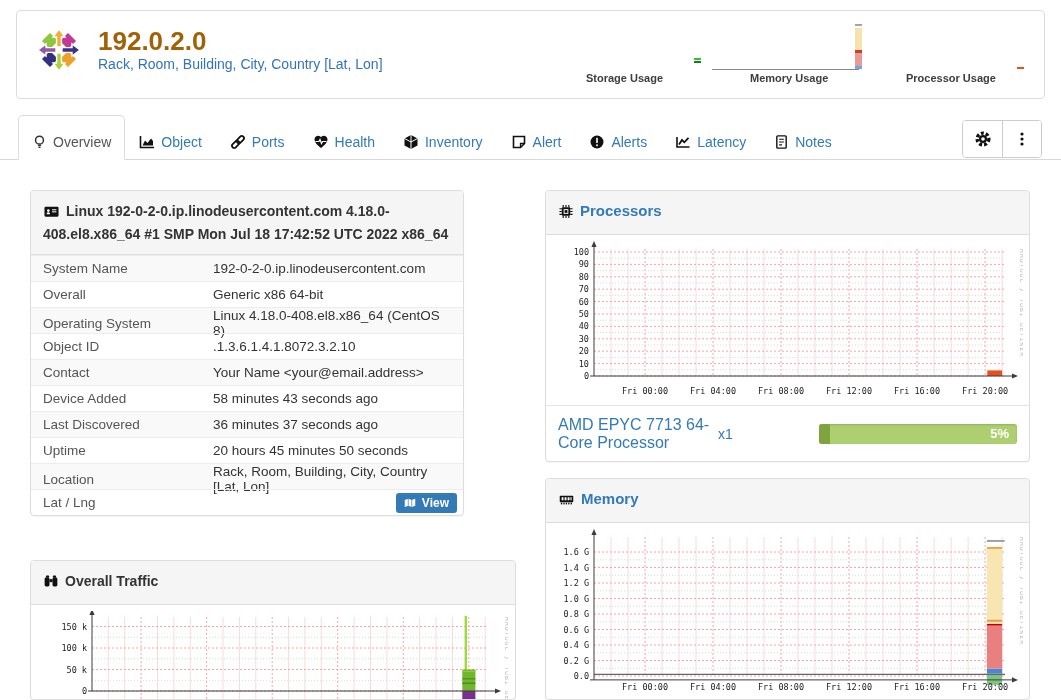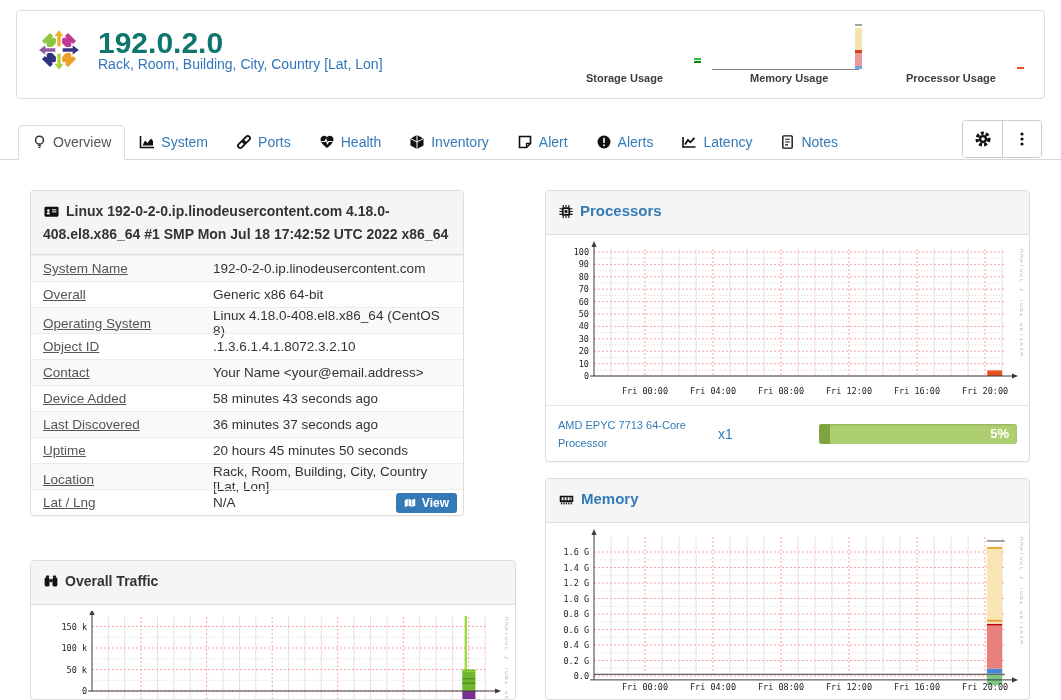--- a/index.html
+++ b/index.html
@@ -3,31 +3,31 @@
 <meta charset="utf-8">
 <style>
   * { margin:0; padding:0; box-sizing:border-box; }
   body { font-family:"Liberation Sans",sans-serif; background:#fff; }
   .page { position:relative; width:1061px; height:700px; overflow:hidden; background:#fff; }
 
   
   .hcard { position:absolute; left:16px; top:10px; width:1029px; height:89px;
            background:#fff; border:1px solid #ddd; border-radius:4px; }
   .logo { position:absolute; left:20px; top:17px; }
-  .dev-title { position:absolute; left:81px; top:15px; font-size:30px; font-weight:bold; color:#0f766e; }
+  .dev-title { position:absolute; left:81px; top:15px; font-size:26px; font-weight:bold; color:#a16207; }
   .dev-sub { position:absolute; left:81px; top:45px; font-size:14px; color:#3174b9; }
   .mini-label { position:absolute; top:61px; font-size:11px; font-weight:bold; color:#3d3d3d; }
   .mini-bar { position:absolute; width:7px; display:flex; flex-direction:column; cursor:pointer; }
   .mini-bar div { width:7px; }
   .mini-line { position:absolute; left:695px; top:58px; width:147px; height:1px; background:#888; }
 
   
   .tabbar { position:absolute; left:0; top:120px; width:1061px; height:40px;
             display:flex; align-items:flex-end; padding-left:18px; border-bottom:1px solid #d8d8d8; }
-  .tab { display:flex; align-items:center; gap:6px; padding:8px 13px 9px; font-size:14px;
+  .tab { display:flex; align-items:center; gap:6px; padding:18px 13px 9px; font-size:14px;
          color:#337ab7; cursor:pointer; border:1px solid transparent; margin-bottom:-1px; white-space:nowrap; }
   .tab .ticon { flex:0 0 auto; color:#111; }
   .tab.active { background:#fff; border:1px solid #ddd; border-bottom-color:#fff;
                 border-radius:5px 5px 0 0; color:#555; }
   .btn-group { position:absolute; left:962px; top:0px; height:38px; display:flex;
                border:1px solid #ccc; border-radius:4px; background:#fff; overflow:hidden; }
   .btn-group button { width:39px; height:36px; background:#fff; border:none; cursor:pointer;
                       display:flex; align-items:center; justify-content:center; }
   .btn-group button + button { border-left:1px solid #ccc; }
 
@@ -37,36 +37,36 @@
   .phead { background:#f5f5f5; border-bottom:1px solid #ddd; border-radius:4px 4px 0 0;
            padding:10px 12px; font-weight:bold; font-size:14px; color:#333; line-height:20px; }
   .phead.blue .ptitle { color:#337ab7; font-size:15px; }
   .hicon { display:inline-block; vertical-align:-3px; margin-right:6px; }
   .pbody { padding:6px 7px; }
 
   #system-panel { left:30px; top:190px; width:434px; }
   .irow { display:grid; grid-template-columns:170px 1fr; height:26px; align-items:center;
           padding:0 12px; font-size:13.5px; border-top:1px solid #ececec; position:relative; }
   .irow:nth-child(odd) { background:#f9f9f9; }
-  .irow .lbl { color:#555;text-decoration:underline; }
+  .irow .lbl { color:#555; }
   .irow .val { color:#333; }
   .view-btn { position:absolute; right:6px; top:3px; height:20px; padding:0 8px;
               background:#337ab7; color:#fff; border:none; border-radius:3px; font-size:12px;
               font-weight:bold; cursor:pointer; display:flex; align-items:center; gap:6px; }
 
   #traffic-panel { left:30px; top:560px; width:486px; height:140px; overflow:hidden; }
   #proc-panel { left:545px; top:190px; width:485px; }
   #mem-panel { left:545px; top:478px; width:485px; height:222px; overflow:hidden; }
 
   .rrd { display:block; cursor:pointer; }
   .gtick { font-family:"DejaVu Sans Mono",monospace; font-size:8.5px; fill:#222; }
   .gwm { font-family:"DejaVu Sans Mono",monospace; font-size:6.5px; fill:#b8b8b8; letter-spacing:1px; }
 
   .cpu-row { display:flex; align-items:center; border-top:1px solid #e5e5e5; padding:8px 12px; height:56px; }
-  .cpu-name { width:152px; font-size:11px; color:#337ab7; line-height:18px; cursor:pointer; }
+  .cpu-name { width:152px; font-size:16px; color:#337ab7; line-height:18px; cursor:pointer; }
   .cpu-count { font-size:14px; color:#337ab7; margin-left:8px; }
   .cpu-bar { margin-left:auto; width:198px; height:20px; background:#aecf6f; border-radius:3px;
              position:relative; overflow:hidden; box-shadow:inset 0 1px 2px rgba(0,0,0,.15); }
   .cpu-bar-fill { position:absolute; left:0; top:0; width:11px; height:20px; background:#7fa33f; }
   .cpu-pct { position:absolute; right:8px; top:2px; color:#fff; font-weight:bold; font-size:13px; }
 </style>
 </head>
 <body>
 
 <div class="page">
@@ -116,21 +116,21 @@
           <circle cx="8" cy="6" r="4.2" fill="none" stroke="#333" stroke-width="1.6"></circle>
           <path d="M6.4 11.6 h3.2 M6.9 13.6 h2.2" stroke="#333" stroke-width="1.5"></path>
         </svg>
       <span>Overview</span>
     </div>
     <div class="tab">
       <svg class="ticon" width="16" height="16" viewBox="0 0 16 16">
           <path d="M1.5 2 v11.5 H15" stroke="#111" stroke-width="1.6" fill="none"></path>
           <polygon points="3.5,11.5 6,6.5 8.5,9 12,4.5 14,7 14,11.5" fill="#111"></polygon>
         </svg>
-      <span>System</span>
+      <span>Object</span>
     </div>
     <div class="tab">
       <svg class="ticon" width="16" height="16" viewBox="0 0 16 16">
           <g stroke="#111" stroke-width="1.8" fill="none" transform="rotate(-45 8 8)">
             <rect x="0.5" y="5.8" width="8.4" height="4.4" rx="2.2"></rect>
             <rect x="7.1" y="5.8" width="8.4" height="4.4" rx="2.2"></rect>
           </g>
         </svg>
       <span>Ports</span>
     </div>
@@ -237,21 +237,20 @@
       <div class="irow">
           <span class="lbl">Uptime</span>
           <span class="val">20 hours 45 minutes 50 seconds</span>
         </div>
       <div class="irow">
           <span class="lbl">Location</span>
           <span class="val">Rack, Room, Building, City, Country [Lat, Lon]</span>
         </div>
       <div class="irow">
         <span class="lbl">Lat / Lng</span>
-        <span class="val">N/A</span>
         <button class="view-btn">
           <svg width="12" height="12" viewBox="0 0 16 16">
               <path d="M1 4 L5.7 2.4 L10.3 4 L15 2.4 V11.6 L10.3 13.2 L5.7 11.6 L1 13.2 Z" fill="#fff"></path>
               <path d="M5.7 2.4 V11.6 M10.3 4 V13.2" stroke="#337ab7" stroke-width="0.9"></path>
             </svg>
           <span>View</span>
         </button>
       </div>
     </div>
   </section>

